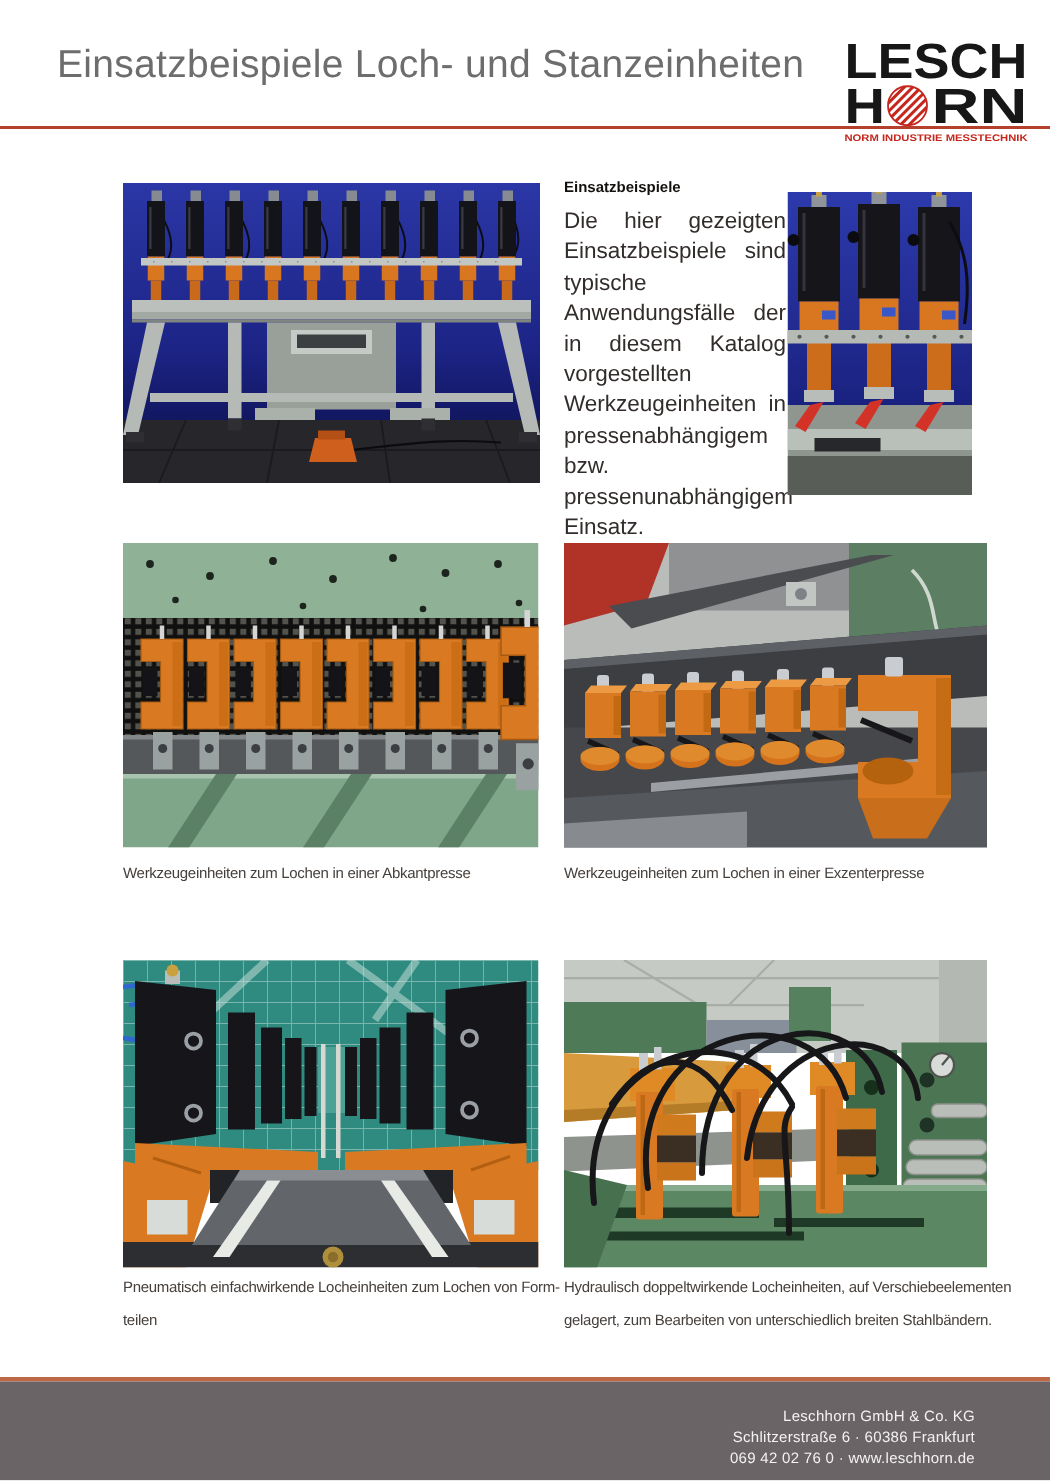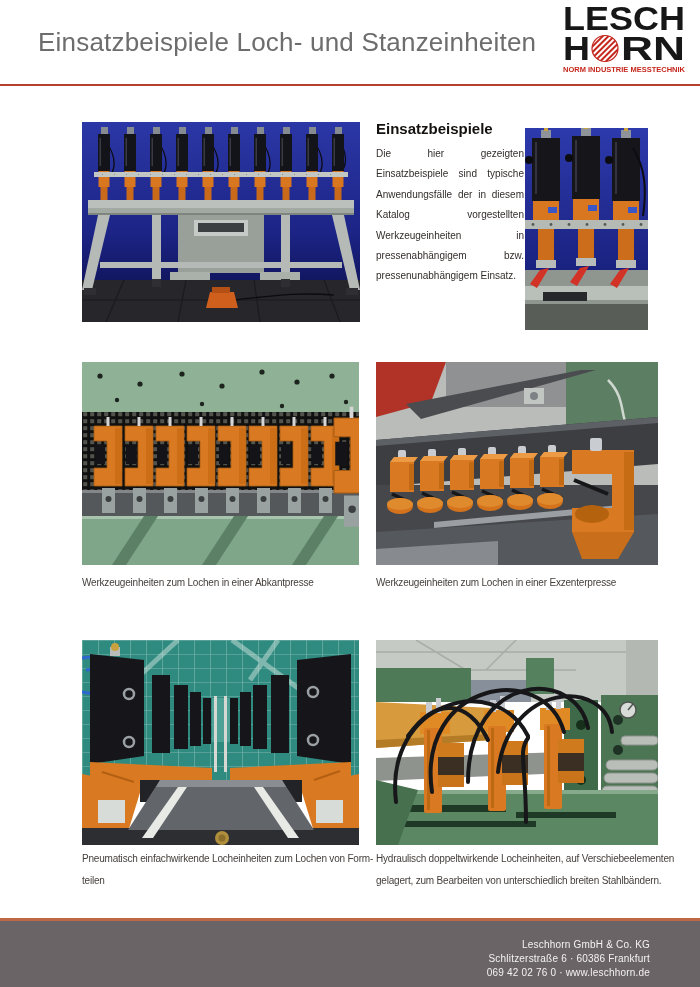--- a/index.html
+++ b/index.html
@@ -10,34 +10,34 @@
   
   .page-title {
     position:absolute; left:38px; top:27px; margin:0;
     font-size:26px; font-weight:400; letter-spacing:0.2px;
     color:var(--title-gray,#6d6d6d); white-space:nowrap;
   }
   .rule-red {
     position:absolute; left:0; top:84px; width:700px; height:2px;
     background:var(--accent-red,#b5402c);
   }
-  .logo { position:absolute; left:562px; top:2px; width:128px; height:74px; }
+  .logo { position:absolute; left:562px; top:24px; width:128px; height:74px; }
   
   .photo { position:absolute; display:block; }
   .photo svg { display:block; width:100%; height:100%; }
   #photo1 { left:82px;  top:122px; width:278px; height:200px; }
   #photo2 { left:525px; top:128px; width:123px; height:202px; }
   #photo3 { left:82px;  top:362px; width:277px; height:203px; }
   #photo4 { left:376px; top:362px; width:282px; height:203px; }
   #photo5 { left:82px;  top:640px; width:277px; height:205px; }
   #photo6 { left:376px; top:640px; width:282px; height:205px; }
   
   .intro { position:absolute; left:376px; top:120px; width:148px; color:#322d2b; }
-  .intro-heading { margin:0 0 7px 0; font-size:15px; font-weight:bold; color:#14110f; }
-  .intro-body { font-size:10px; line-height:20.4px; text-align:justify; }
+  .intro-heading { margin:0 0 7px 0; font-size:10px; font-weight:bold; color:#14110f; }
+  .intro-body { font-size:15px; line-height:20.4px; text-align:justify; }
   
   .caption {
     position:absolute; font-size:10px; letter-spacing:-0.2px;
     color:#46403c; line-height:22px; white-space:nowrap;
   }
   #cap-abkant    { left:82px;  top:572px; }
   #cap-exzenter  { left:376px; top:572px; }
   #cap-pneu      { left:82px;  top:848px; }
   #cap-hydr      { left:376px; top:848px; }
   

